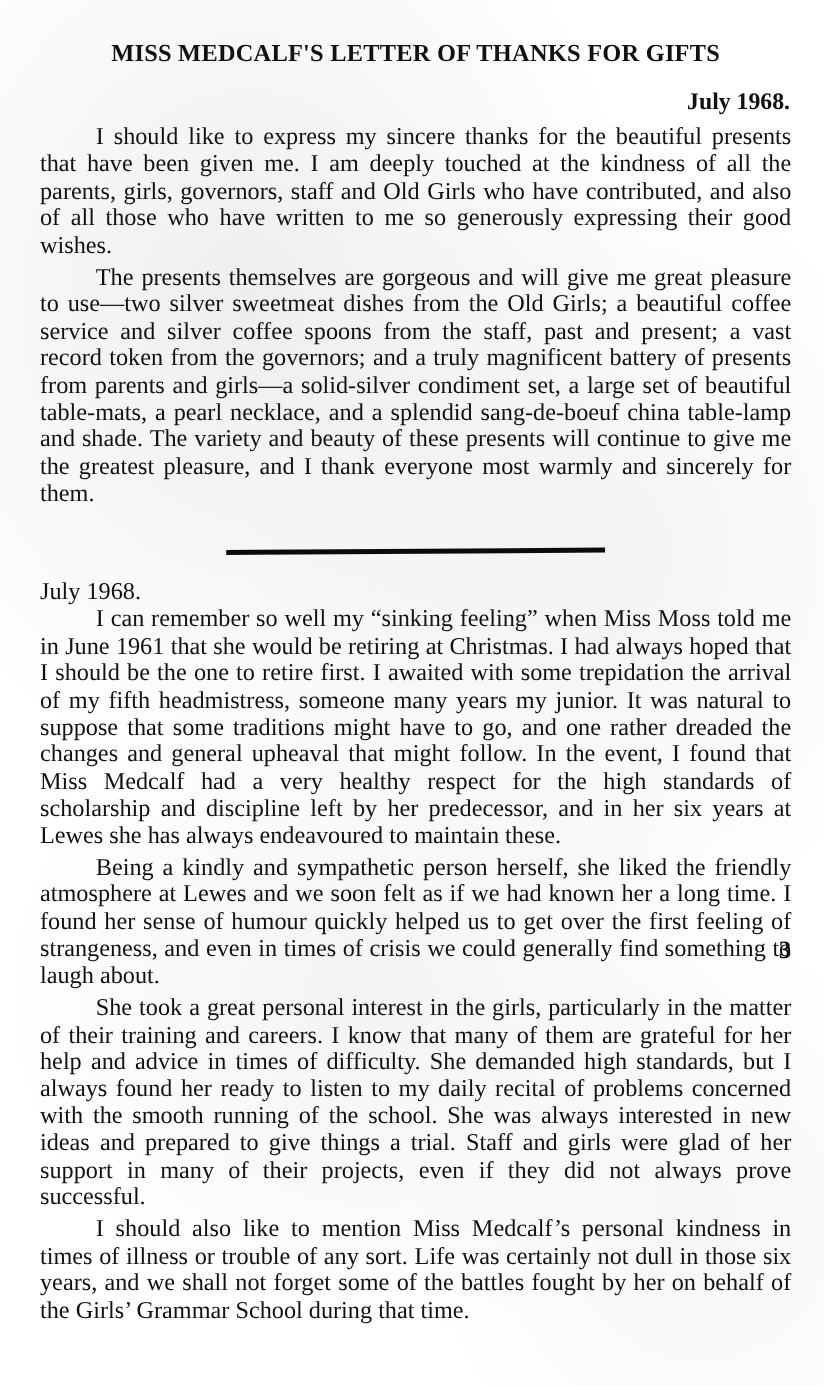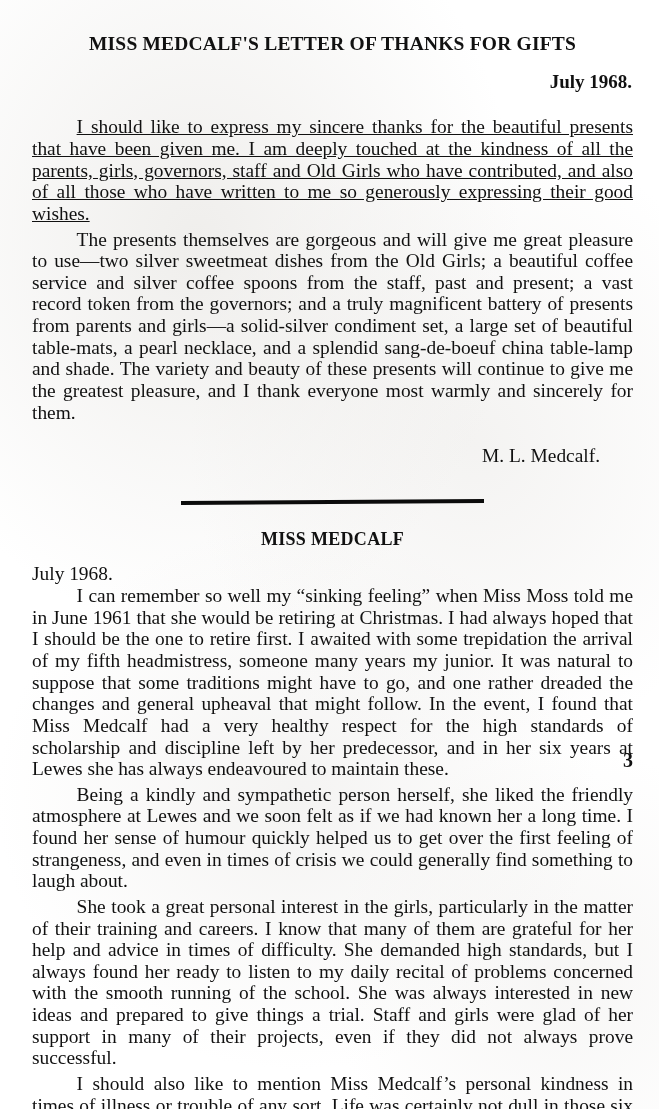--- a/index.html
+++ b/index.html
@@ -55,21 +55,21 @@
   }
 
   p.body-par {
     margin: 0;
     font-size: 19.4px;
     line-height: 1.115;
     text-align: justify;
     text-indent: 2.3em;
     hyphens: none;
   }
-  p.body-par.first-par { margin-top: 23px; text-decoration: underline; }
+  p.body-par.first-par { margin-top: 6px; }
   p.body-par + p.body-par { margin-top: 4px; }
 
   .signature {
     margin-top: 22px;
     font-size: 19.4px;
     text-align: right;
     padding-right: 33px;
   }
 
   .rule-wrap {
@@ -122,27 +122,25 @@
   <div class="content">
 
     <h1 class="main-title">MISS MEDCALF'S LETTER OF THANKS FOR GIFTS</h1>
 
     <div class="date-line">July 1968.</div>
 
     <p class="body-par first-par">I should like to express my sincere thanks for the beautiful presents that have been given me.  I am deeply touched at the kindness of all the parents, girls, governors, staff and Old Girls who have contributed, and also of all those who have written to me so generously expressing their good wishes.</p>
 
     <p class="body-par">The presents themselves are gorgeous and will give me great pleasure to use—two silver sweetmeat dishes from the Old Girls; a beautiful coffee service and silver coffee spoons from the staff, past and present; a vast record token from the governors; and a truly magnificent battery of presents from parents and girls—a solid-silver condiment set, a large set of beautiful table-mats, a pearl necklace, and a splendid sang-de-boeuf china table-lamp and shade.  The variety and beauty of these presents will continue to give me the greatest pleasure, and I thank everyone most warmly and sincerely for them.</p>
 
-    <div class="signature">M. L. Medcalf.</div>
 
     <div class="rule-wrap">
       <div class="rule"></div>
     </div>
 
-    <h2 class="section-title">MISS MEDCALF</h2>
 
     <div class="from-row">
       <span>July 1968.</span>
     </div>
 
     <p class="body-par sec2-first">I can remember so well my “sinking feeling” when Miss Moss told me in June 1961 that she would be retiring at Christmas.  I had always hoped that I should be the one to retire first.  I awaited with some trepidation the arrival of my fifth headmistress, someone many years my junior.  It was natural to suppose that some traditions might have to go, and one rather dreaded the changes and general upheaval that might follow.  In the event, I found that Miss Medcalf had a very healthy respect for the high standards of scholarship and discipline left by her predecessor, and in her six years at Lewes she has always endeavoured to maintain these.</p>
 
     <p class="body-par">Being a kindly and sympathetic person herself, she liked the friendly atmosphere at Lewes and we soon felt as if we had known her a long time.  I found her sense of humour quickly helped us to get over the first feeling of strangeness, and even in times of crisis we could generally find something to laugh about.</p>
 
     <p class="body-par">She took a great personal interest in the girls, particularly in the matter of their training and careers.  I know that many of them are grateful for her help and advice in times of difficulty.  She demanded high standards, but I always found her ready to listen to my daily recital of problems concerned with the smooth running of the school.  She was always interested in new ideas and prepared to give things a trial.  Staff and girls were glad of her support in many of their projects, even if they did not always prove successful.</p>

